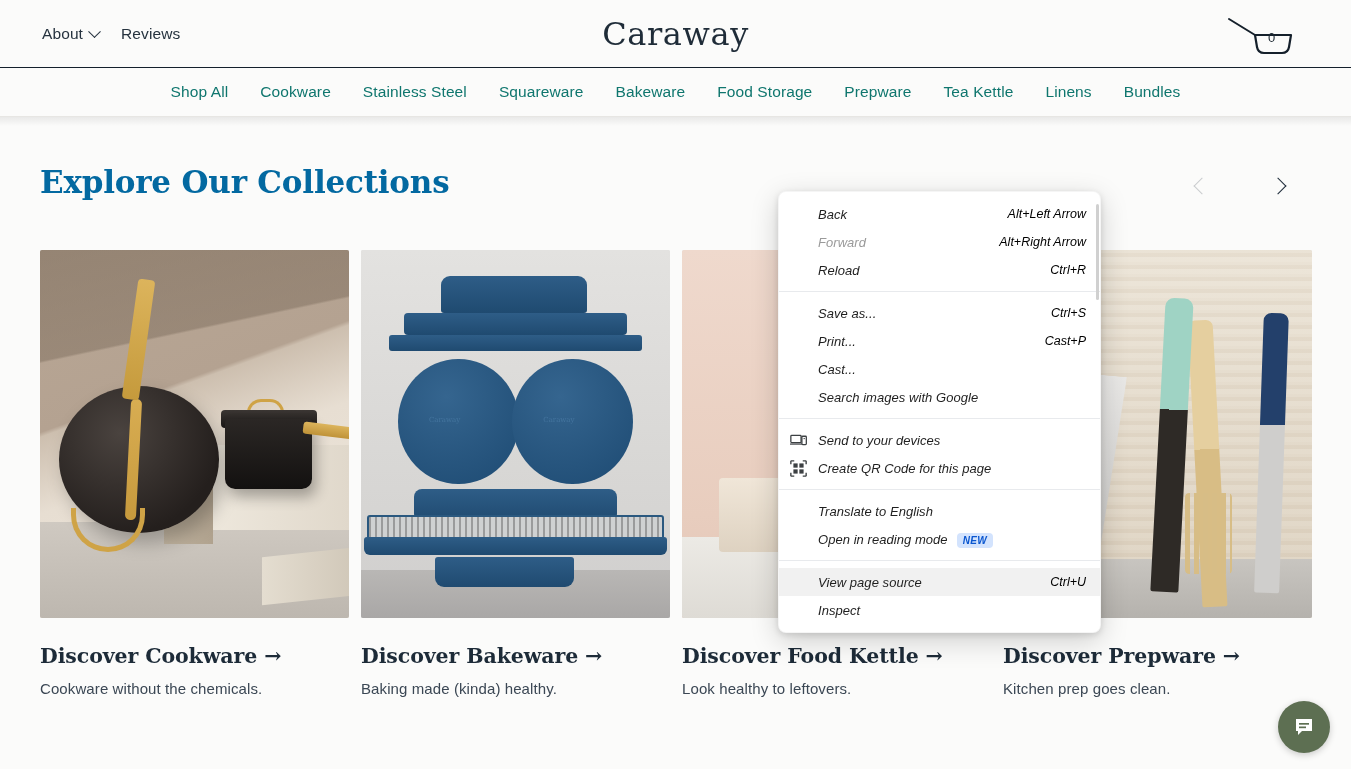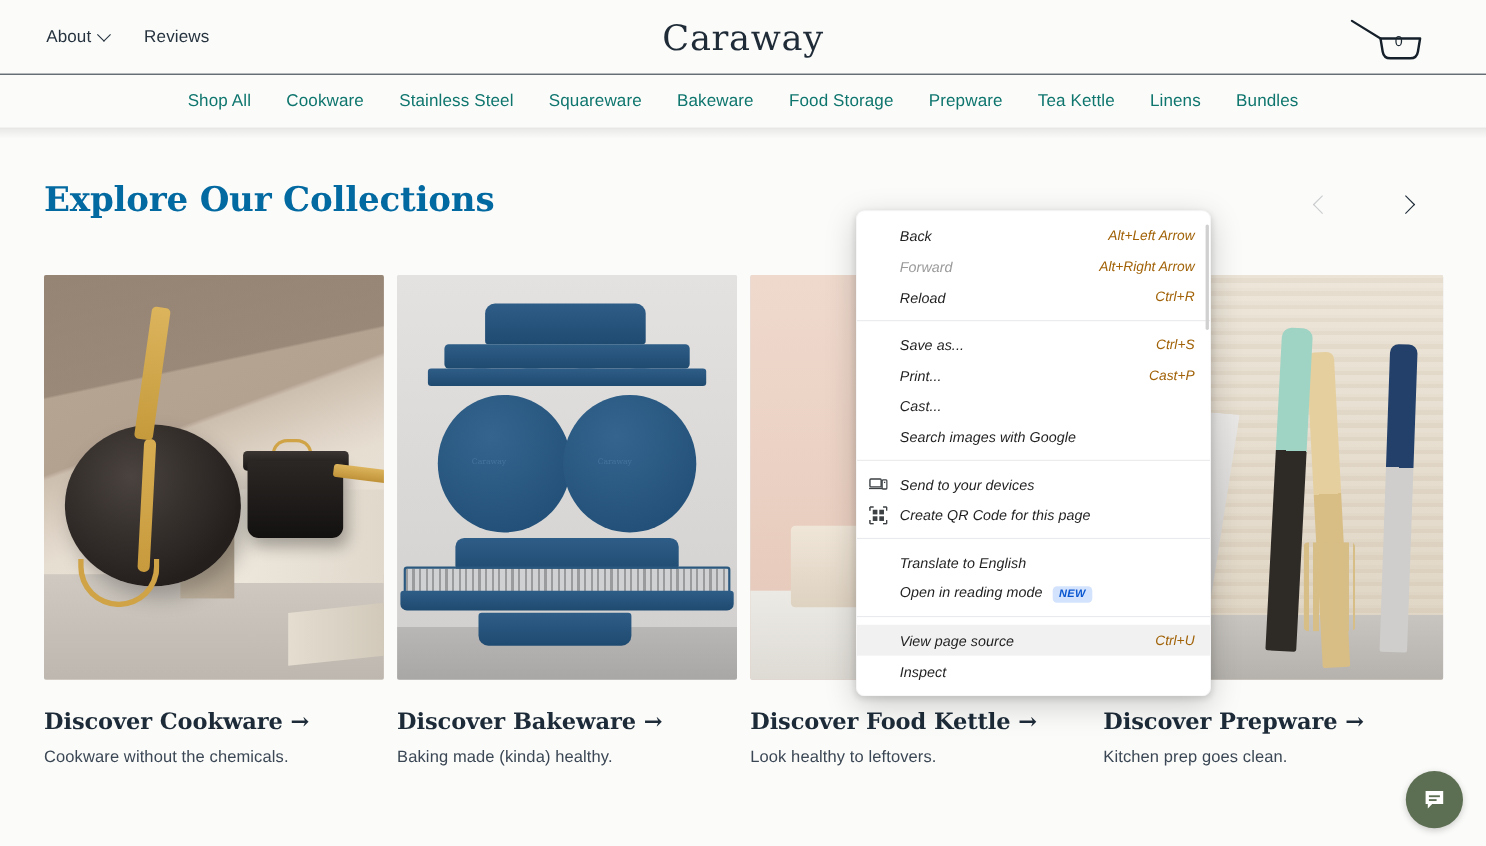--- a/index.html
+++ b/index.html
@@ -15,21 +15,21 @@
 
   
   .topbar {
     position: absolute; left: 0; top: 0; width: 1351px; height: 68px;
     background: #fbfbfa;
     border-bottom: 1px solid #14202c;
     display: flex; align-items: center;
   }
   .topbar-left {
     position: absolute; left: 42px; top: 0; height: 68px;
-    display: flex; align-items: center; gap: 32px;
+    display: flex; align-items: center; gap: 22px;
   }
   .tl-item {
     display: flex; align-items: center; gap: 7px;
     font-size: 15.5px; color: #26333f; letter-spacing: .1px;
     cursor: pointer;
   }
   .chev {
     width: 9px; height: 9px; border-right: 1.5px solid #26333f;
     border-bottom: 1.5px solid #26333f; transform: rotate(45deg) translate(-2px,-2px);
   }
@@ -225,21 +225,21 @@
     height: 28px; display: flex; align-items: center;
     padding: 0 14px 0 18px; cursor: pointer; position: relative;
   }
   .ctx-item.hovered { background: #f1f1f1; }
   .ctx-item.disabled { color: #9a9a9a; cursor: default; }
   .ctx-icon {
     width: 18px; height: 18px; margin-right: 11px; margin-left: -8px;
     display: flex; align-items: center; justify-content: center; flex: none;
   }
   .ctx-label { flex: 1; white-space: nowrap; letter-spacing: .05px; }
-  .ctx-accel { color: #a16207; font-size: 12.5px; white-space: nowrap; }
+  .ctx-accel { color: #000000; font-size: 12.5px; white-space: nowrap; }
   .ctx-sep { height: 1px; background: #e8eaed; margin: 7px 0; }
   .ctx-badge {
     margin-left: 9px; background: #d3e3fd; color: #0b57d0;
     font-size: 10px; font-weight: bold; letter-spacing: .4px;
     padding: 2px 6px; border-radius: 4px; line-height: 1.2;
   }
   .ctx-scroll {
     position: absolute; right: 1px; top: 12px; width: 3px; height: 96px;
     background: #d0d0d0; border-radius: 2px;
   }

